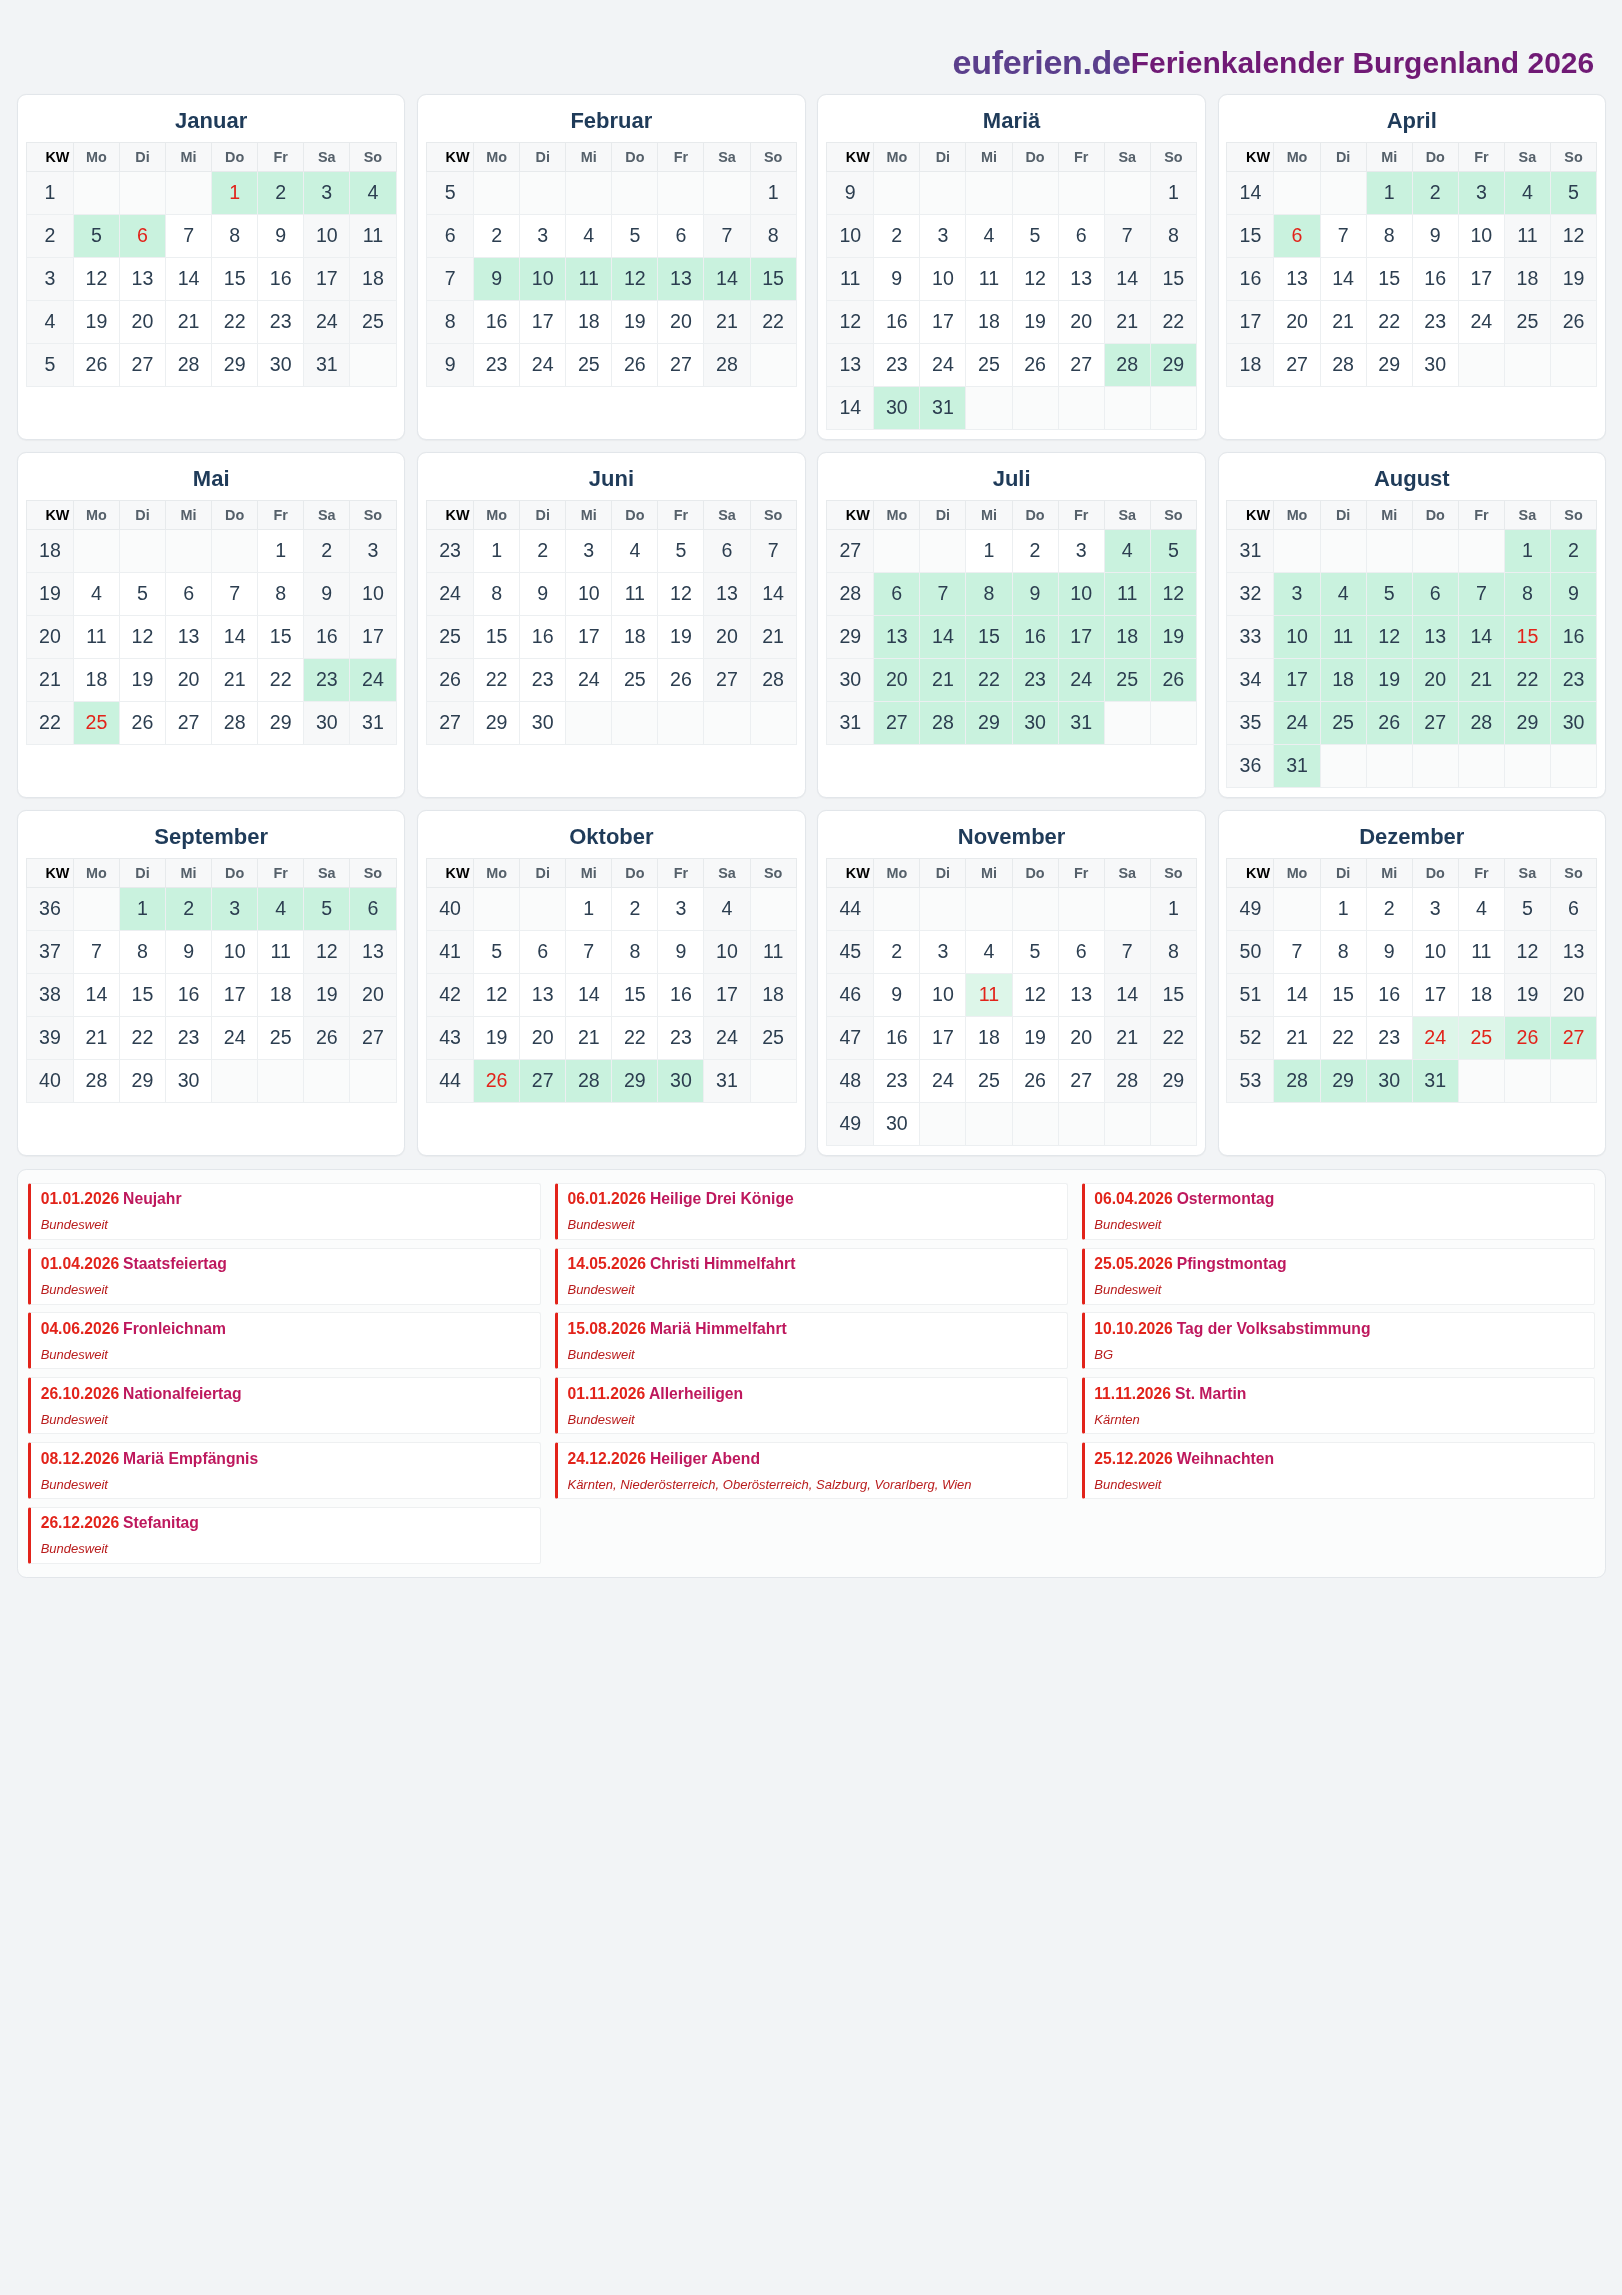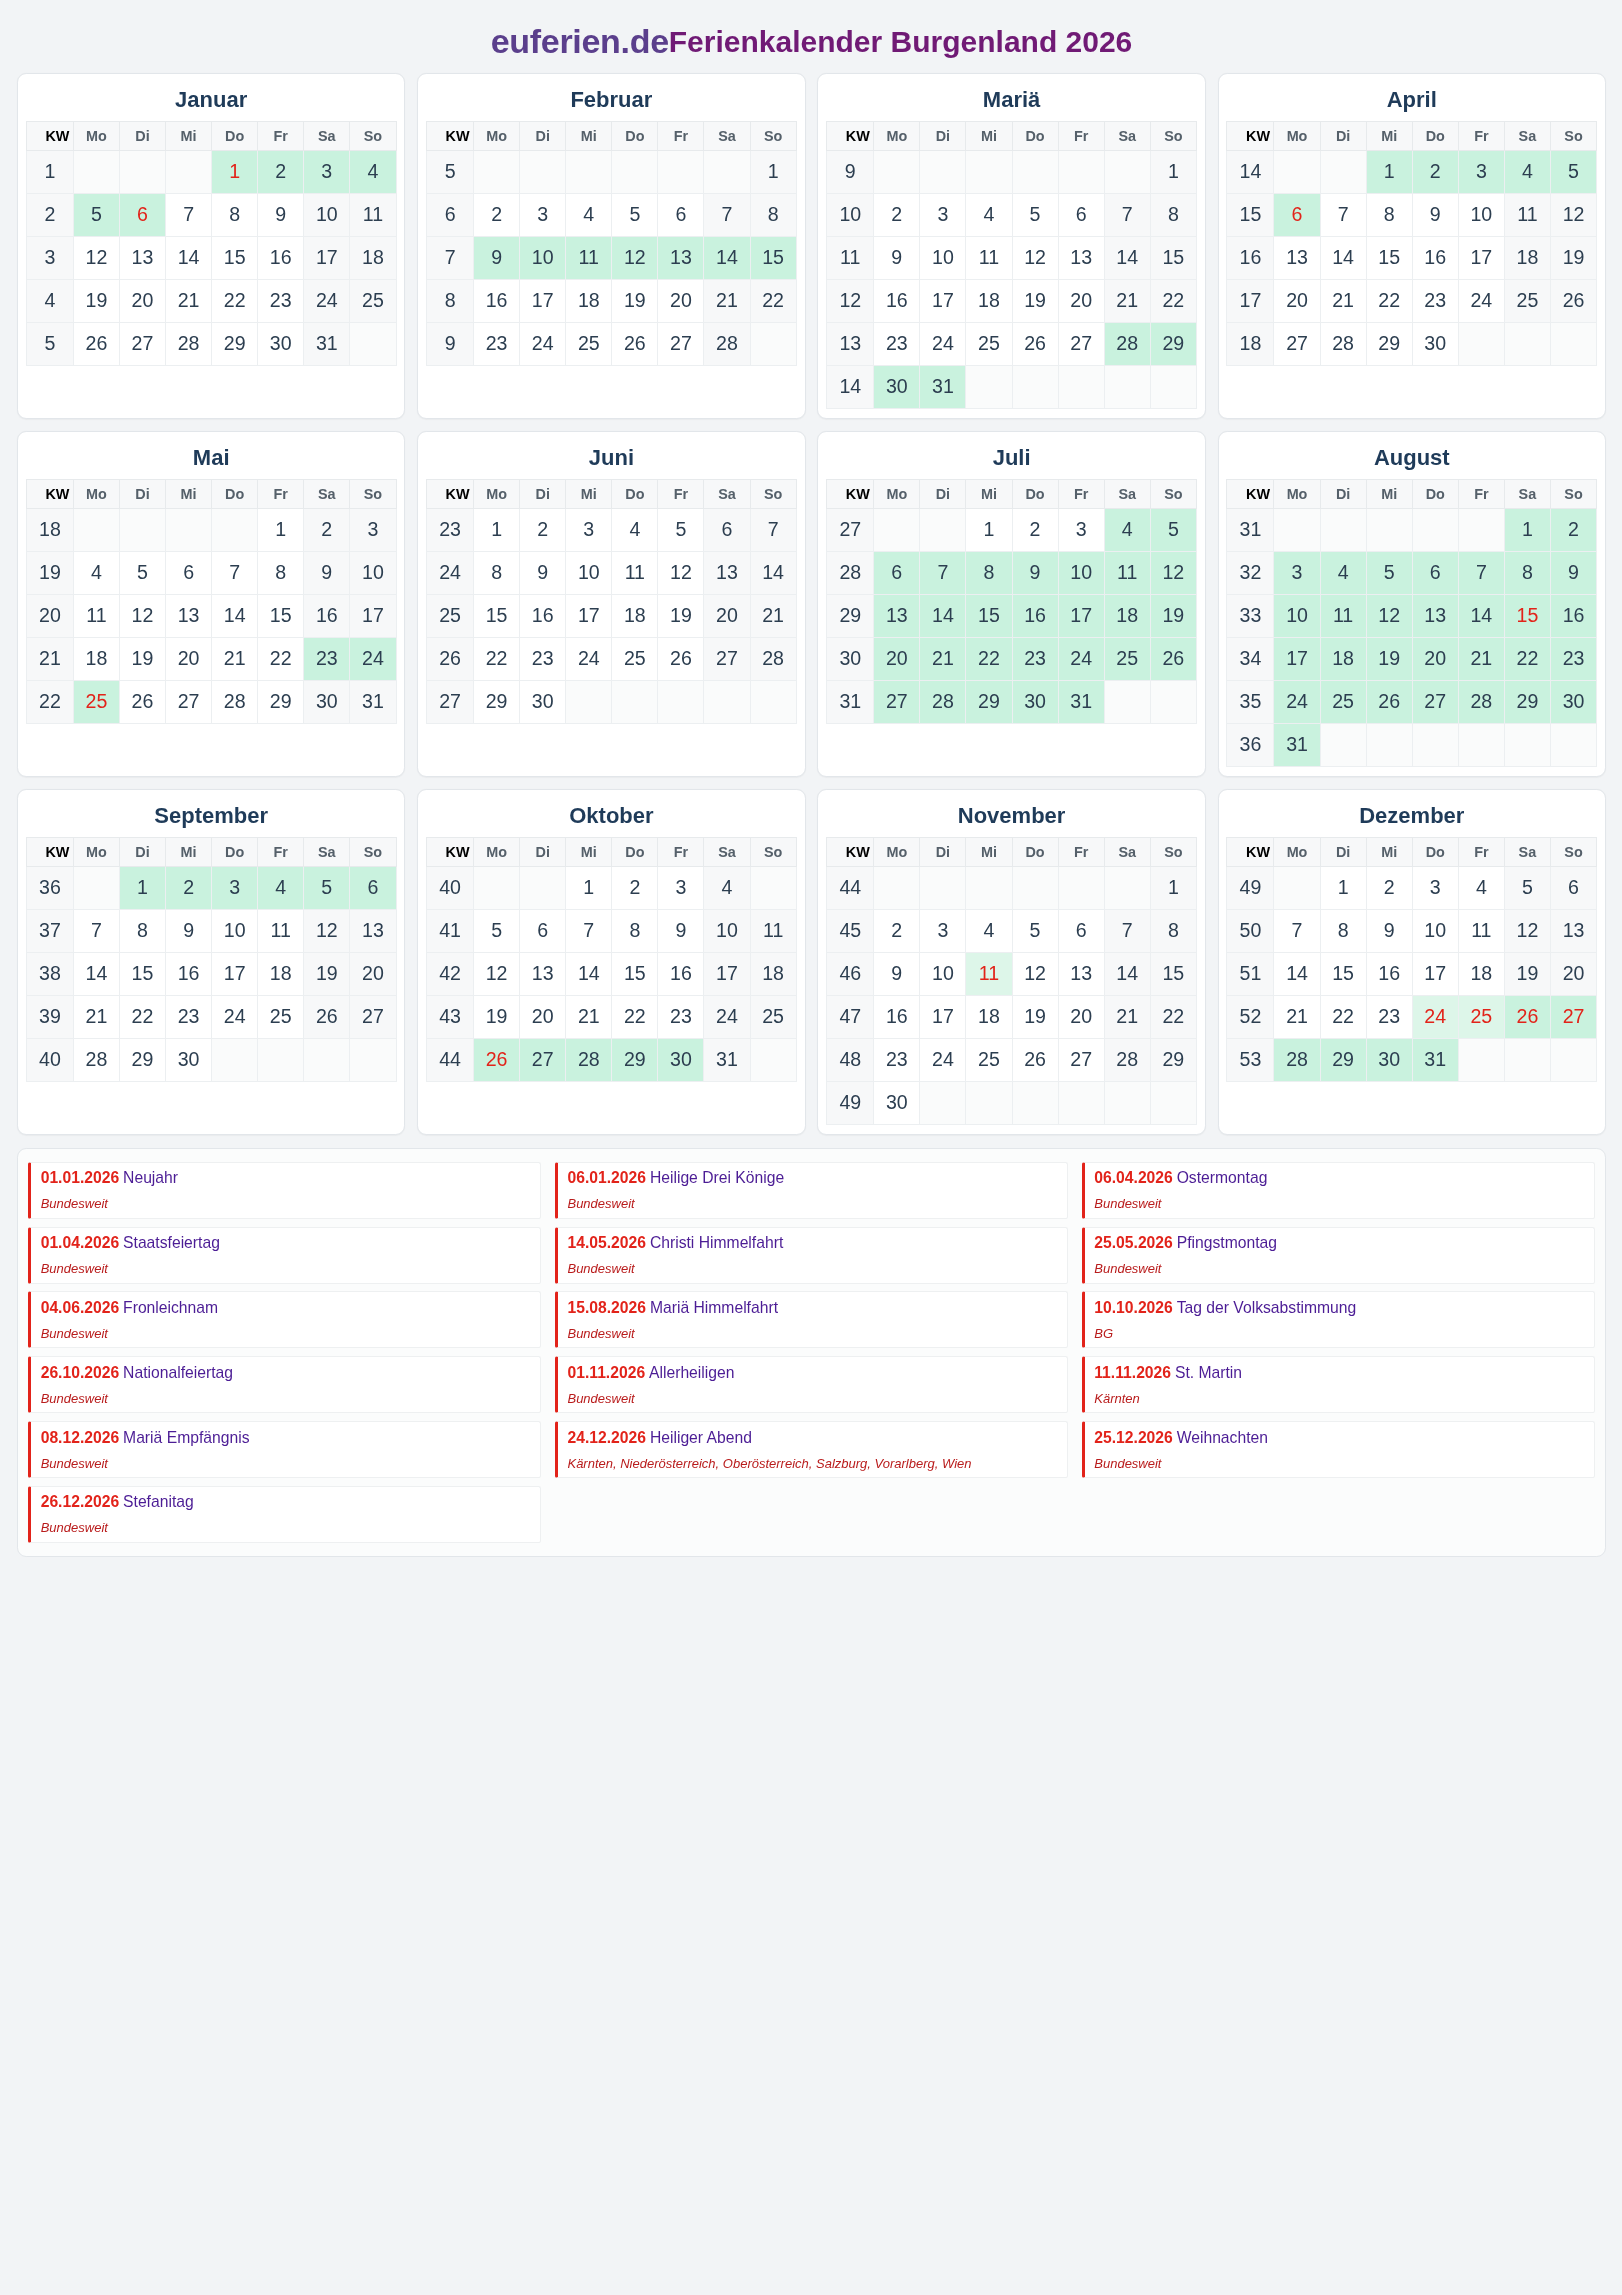--- a/index.html
+++ b/index.html
@@ -9,22 +9,23 @@
     height: 2295px;
     background: #f2f4f6;
     font-family: "Liberation Sans", sans-serif;
     color: #2c3e50;
     -webkit-font-smoothing: antialiased;
   }
   .page { width: 1623px; padding: 18.3px 17px; }
 
   
   .topbar {
-    display:flex; align-items:center; justify-content:center;
+    display:flex; align-items:center; justify-content:flex-end;
     padding: 3.9px 11.8px 11.8px 11.8px;
+    margin-top: 21px;
   }
   .brand { font-size: 34px; font-weight: bold; color:#5b3f8c; letter-spacing:-0.3px; }
   .doc-title { font-size: 30px; font-weight: bold; color:#701a75; }
 
   
   .months {
     display: grid;
     grid-template-columns: repeat(4, 1fr);
     gap: 11.8px;
   }
@@ -94,21 +95,21 @@
     background:#ffffff;
     margin: 3.9px 2.6px;
     padding: 6.5px 9.2px;
     border-radius: 2.6px;
     border-top:0.7px solid #eef0f1;
     border-right:0.7px solid #eef0f1;
     border-bottom:0.7px solid #eef0f1;
   }
   .hol .line1 { font-size: 15.7px; }
   .hol .date { color:#e2231a; font-weight:bold; }
-  .hol .name { color:#4c1d95; font-weight:normal; margin-left:3.9px; }
+  .hol .name { color:#be185d; font-weight:bold; margin-left:3.9px; }
   .hol .region { font-size: 13px; font-style: italic; color:#b91c1c; margin-top:9px; }
   .hol.empty-slot { border:none; background:transparent; }
 </style>
 </head>
 <body>
 
 <div class="page">
 
   <div class="topbar">
     <div class="brand">euferien.de</div>

